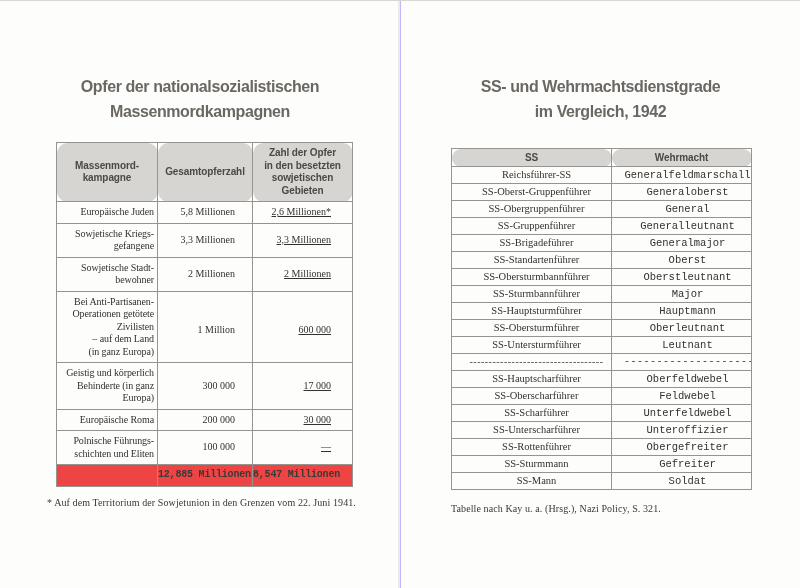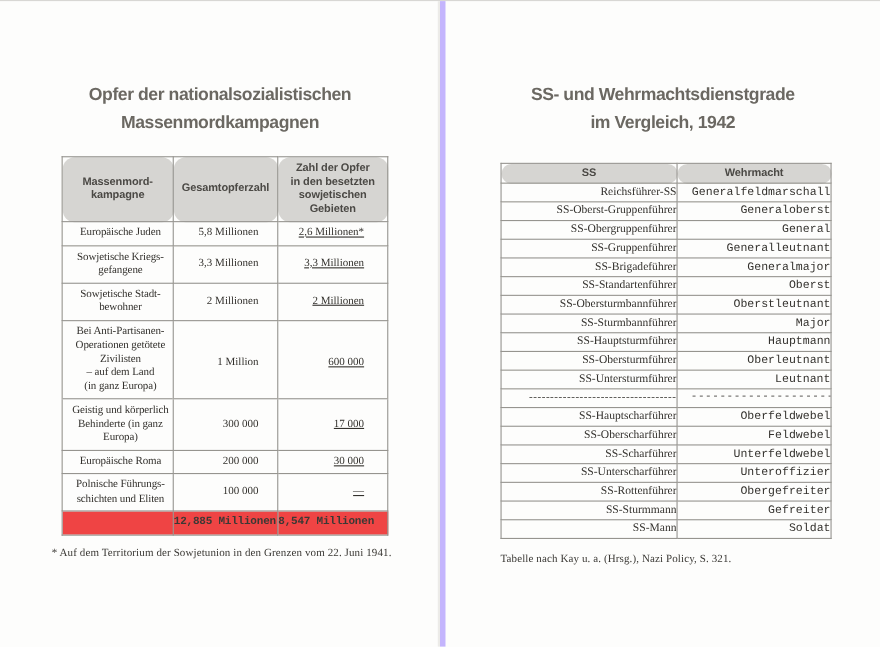--- a/index.html
+++ b/index.html
@@ -14,21 +14,21 @@
     display: flex;
     border-top: 1px solid #d8d7d4;
     box-sizing: border-box;
   }
   .page {
     width: 400px; height: 100%;
     box-sizing: border-box;
     padding-top: 73px;
   }
   .page.right {
-    border-left: 5px solid #c4b5fd;
+    border-left: 1px solid #c4b5fd;
     box-shadow: -2px 0 0 #ecebe8;
   }
   .title {
     text-align: center;
     font-family: "Liberation Sans", sans-serif;
     font-weight: bold;
     font-size: 16px;
     line-height: 25px;
     letter-spacing: -0.4px;
     color: #6b6862;
@@ -55,21 +55,21 @@
     font-size: 10px;
     line-height: 12.5px;
     color: #33312d;
     vertical-align: middle;
     padding: 4px 3px;
   }
   .vtable td.label-cell {
     padding-left: 8px;
     white-space: pre-line;
     letter-spacing: -0.1px;
-    text-align: center;
+    text-align: right;
   }
   .vtable td.num-total  { text-align: right; padding-right: 17px; }
   .vtable td.num-soviet { text-align: right; padding-right: 21px; text-decoration: underline; }
   .vtable tr.split-top td { border-bottom: 0; }
   .vtable tr.split-top td.num-total,
   .vtable tr.split-top td.num-soviet { vertical-align: bottom; padding-bottom: 26px; }
   .vtable tr.split-bottom td { border-top: 0; padding-top: 0; padding-bottom: 7px; }
   .vtable tr.summary td {
     background: #ef4444;
     font-family: Liberation Mono, monospace;
@@ -81,21 +81,21 @@
     color: #3b3935;
     padding: 4px 5px 4px 0;
   }
   
   .rtable { margin: 24px 0 0 50px; width: 300px; }
   .rtable th { padding: 2px; line-height: 13px; }
   .rtable td {
     font-size: 10.5px;
     line-height: 12px;
     color: #33312d;
-    text-align: right;
+    text-align: center;
     padding: 2px 0 2px 10px;
     white-space: nowrap;
     overflow: hidden;
   }
   .rtable td.wm-cell { padding-left: 12px; font-family: Liberation Mono, monospace; }
   .rtable td.wm-italic { font-style: italic; }
   .rtable tr.dashed td {
     font-size: 10px;
     letter-spacing: 0.5px;
     color: #44423e;

